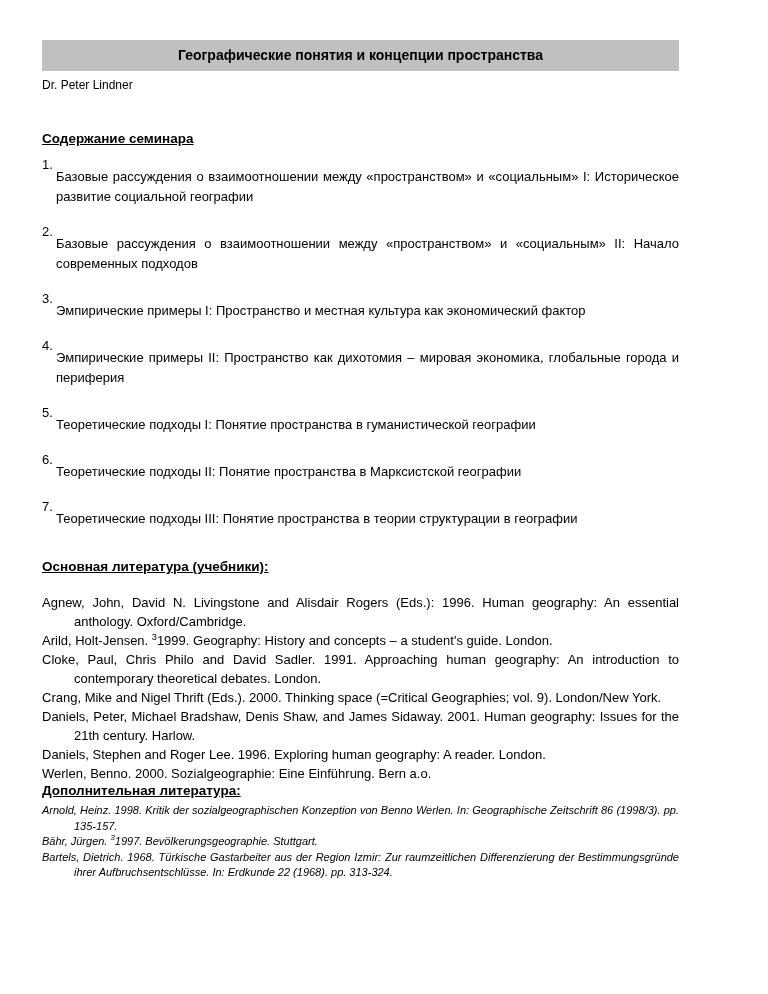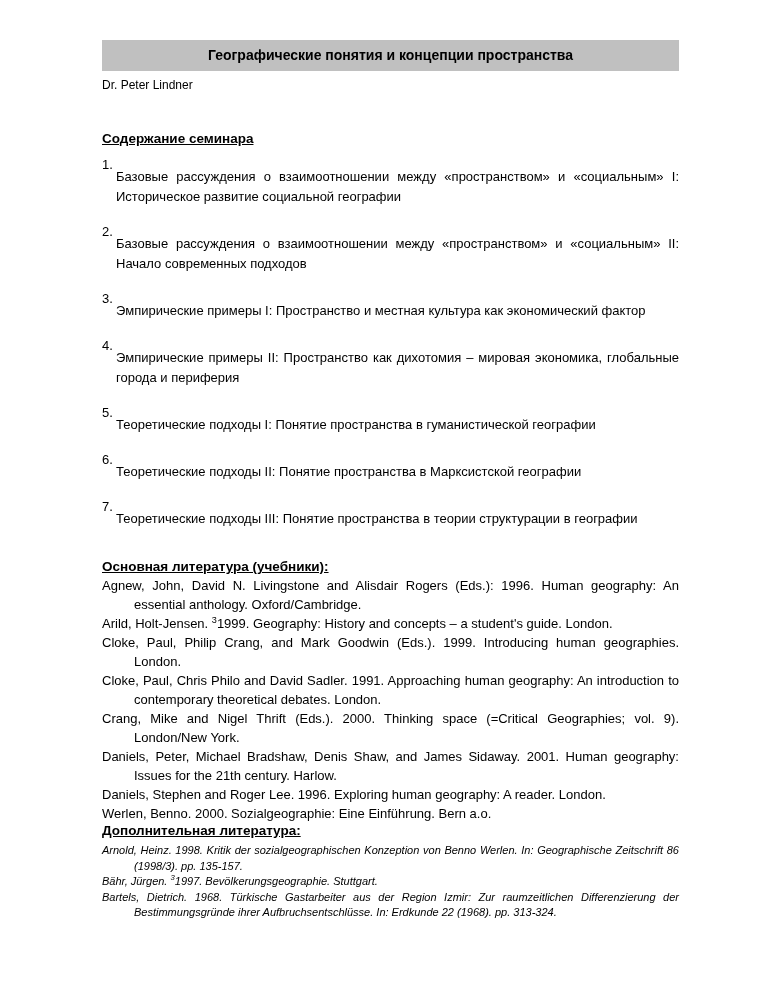--- a/index.html
+++ b/index.html
@@ -5,21 +5,21 @@
   * { margin: 0; padding: 0; box-sizing: border-box; }
   html, body { background: #ffffff; }
   body {
     width: 768px; height: 994px;
     font-family: "Liberation Sans", sans-serif;
     color: #000000;
     overflow: hidden;
   }
   .page {
     width: 768px; height: 994px;
-    padding: 40px 89px 0 102px;
+    padding: 40px 89px 0 42px;
   }
   .title-bar {
     background: #c0c0c0;
     height: 31px;
     line-height: 31px;
     text-align: center;
     font-size: 14px;
     font-weight: bold;
   }
   .author-line {
@@ -36,21 +36,21 @@
   .seminar-list { margin-top: 9px; }
   .seminar-item {
     display: flex;
     font-size: 13px;
     line-height: 20px;
     margin-bottom: 15px;
   }
   .seminar-num { flex: none; width: 14px; }
   .seminar-text { flex: 1; text-align: justify; margin-top: 12px; }
   .main-lit-heading { margin-top: 30px; }
-  .bib { margin-top: 2px; }
+  .bib { margin-top: 19px; }
   .bib-entry {
     font-size: 13px;
     line-height: 19px;
     text-align: justify;
     padding-left: 32px;
     text-indent: -32px;
   }
   .add-lit-heading { margin-top: 0px; }
   .bib-small { margin-top: 5px; font-style: italic; }
   .bib-small .bib-entry {
@@ -101,21 +101,20 @@
       <span class="seminar-num">7.</span>
       <div class="seminar-text">Теоретические подходы III: Понятие пространства в теории структурации в географии</div>
     </div>
   </div>
 
   <div class="heading main-lit-heading">Основная литература (учебники):</div>
 
   <div class="bib">
     <p class="bib-entry"><span>Agnew, John, David N. Livingstone and Alisdair Rogers (Eds.): 1996. Human geography: An essential anthology. Oxford/Cambridge.</span><sup></sup><span></span></p>
     <p class="bib-entry"><span>Arild, Holt-Jensen. </span><sup>3</sup><span>1999. Geography: History and concepts – a student's guide. London.</span></p>
-    <p class="bib-entry"><span>Cloke, Paul, Philip Crang, and Mark Goodwin (Eds.). 1999. Introducing human geographies. London.</span><sup></sup><span></span></p>
     <p class="bib-entry"><span>Cloke, Paul, Chris Philo and David Sadler. 1991. Approaching human geography: An introduction to contemporary theoretical debates. London.</span><sup></sup><span></span></p>
     <p class="bib-entry"><span>Crang, Mike and Nigel Thrift (Eds.). 2000. Thinking space (=Critical Geographies; vol. 9). London/New York.</span><sup></sup><span></span></p>
     <p class="bib-entry"><span>Daniels, Peter, Michael Bradshaw, Denis Shaw, and James Sidaway. 2001. Human geography: Issues for the 21th century. Harlow.</span><sup></sup><span></span></p>
     <p class="bib-entry"><span>Daniels, Stephen and Roger Lee. 1996. Exploring human geography: A reader. London.</span><sup></sup><span></span></p>
     <p class="bib-entry"><span>Werlen, Benno. 2000. Sozialgeographie: Eine Einführung. Bern a.o.</span><sup></sup><span></span></p>
   </div>
 
   <div class="heading add-lit-heading">Дополнительная литература:</div>
 
   <div class="bib bib-small">

